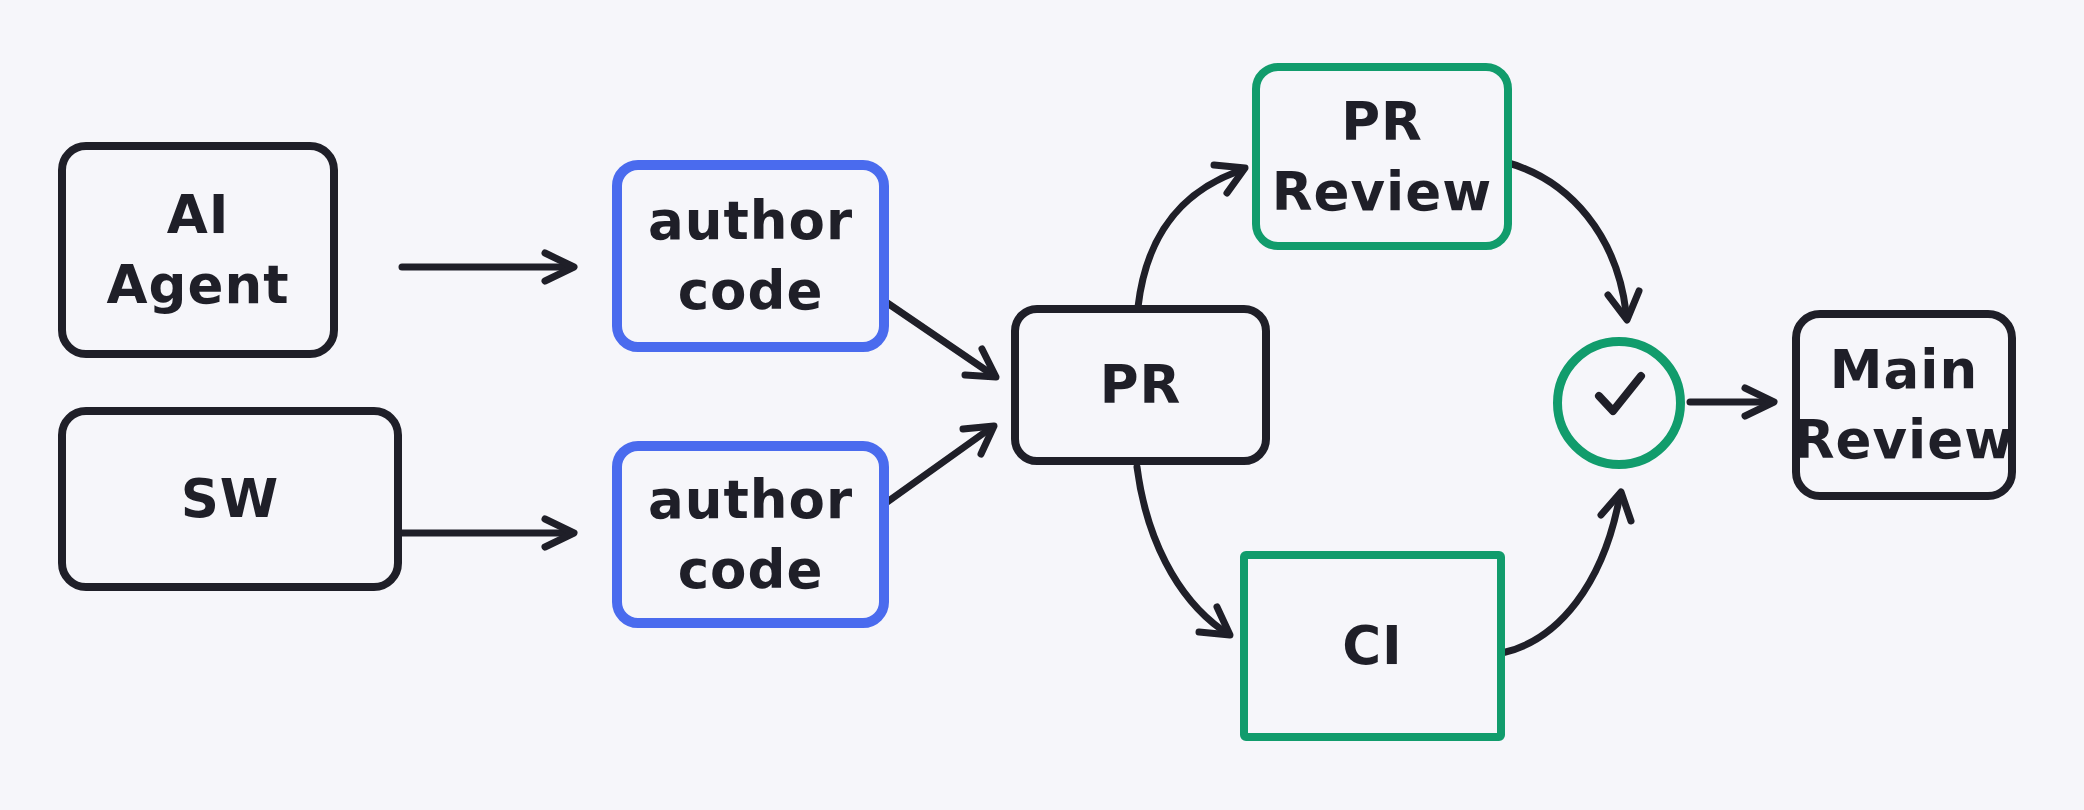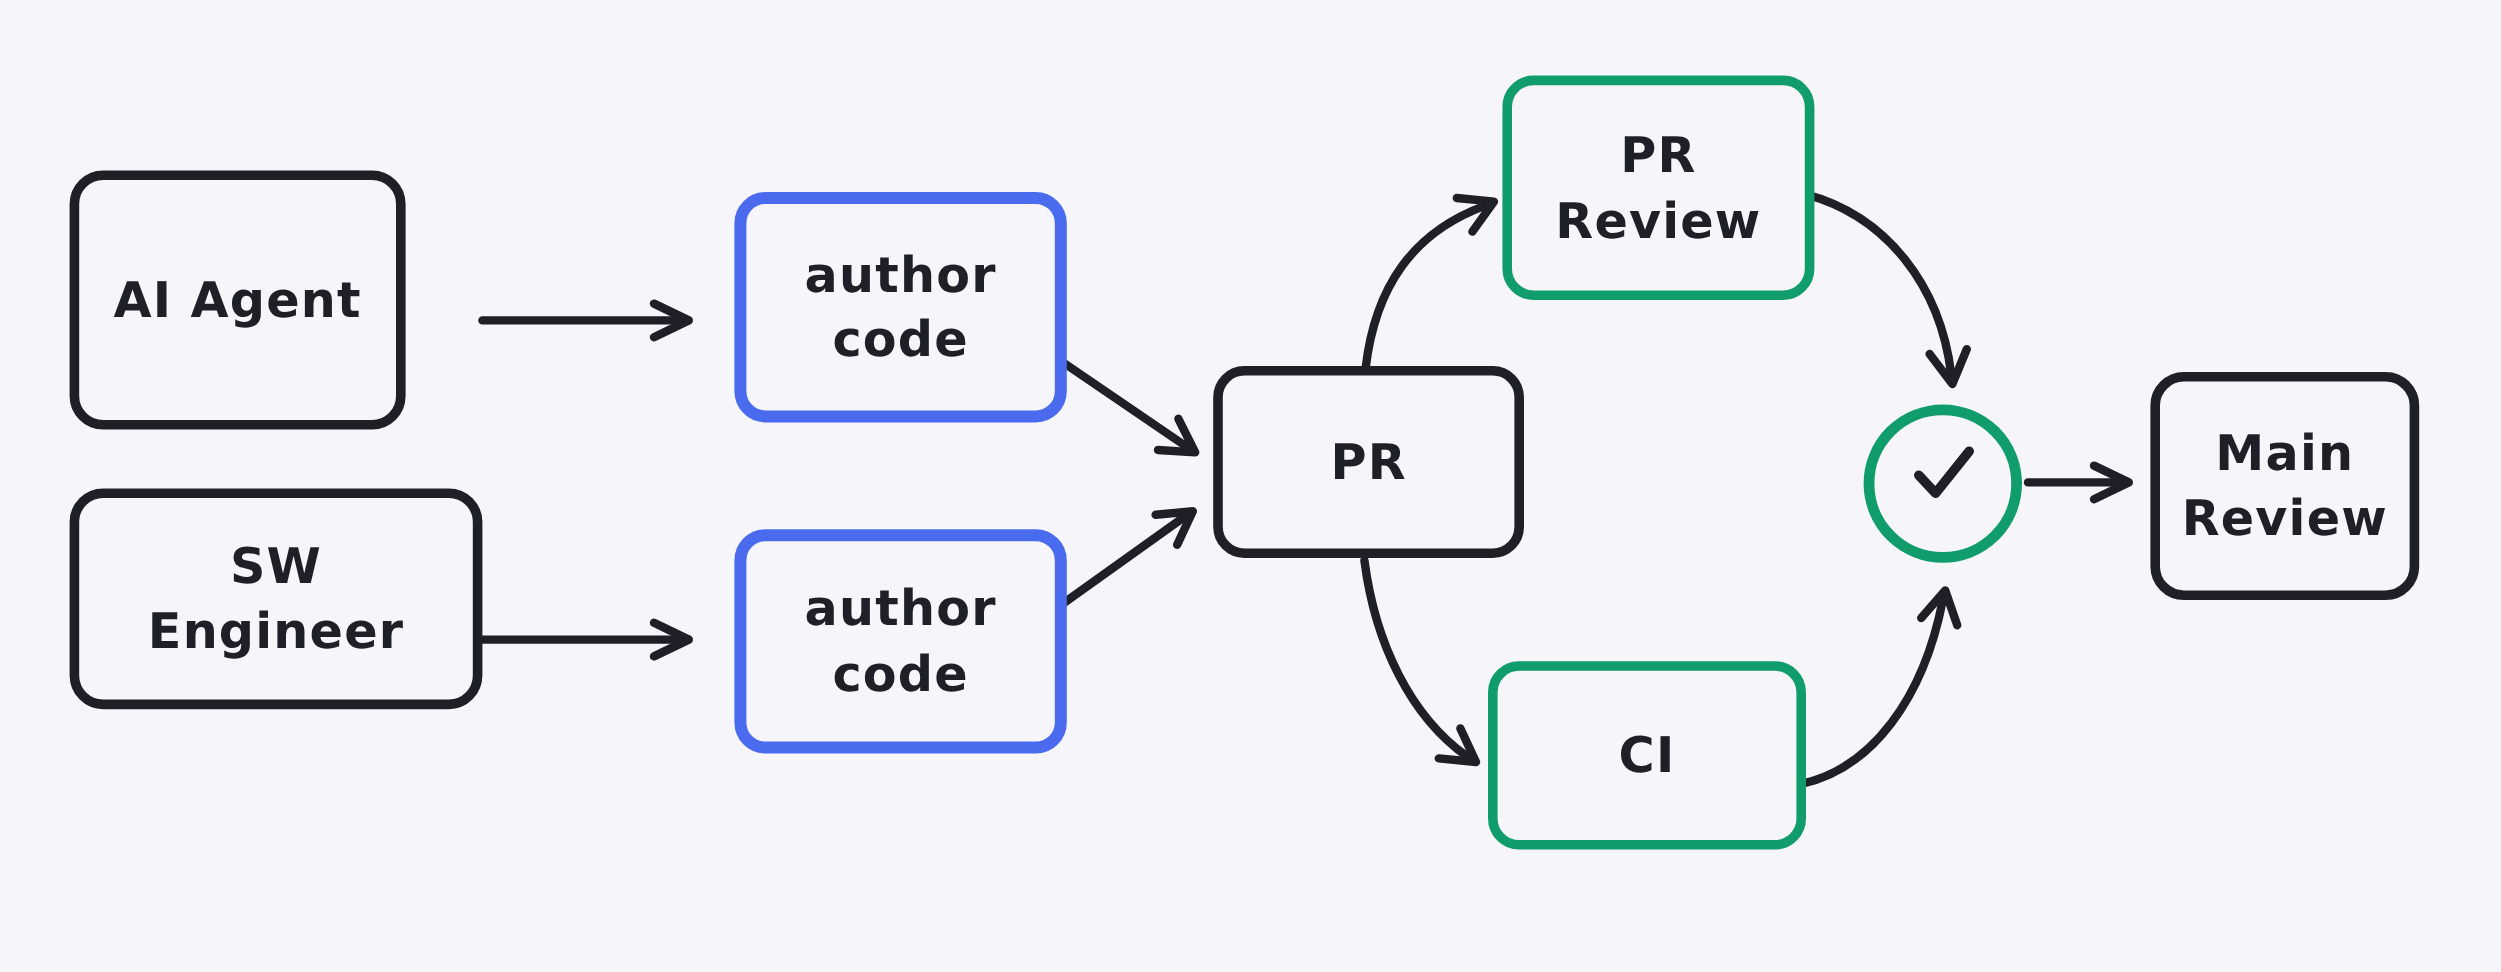--- a/index.html
+++ b/index.html
@@ -32,36 +32,36 @@
     box-sizing: border-box;
     border-radius: 28px;
     background: var(--background, #f6f6fa);
     display: flex;
     flex-direction: column;
     align-items: center;
     justify-content: center;
     text-align: center;
     color: var(--text, #1f1f28);
     font-weight: bold;
-    font-size: 41px;
+    font-size: 53px;
     line-height: 1.32;
     letter-spacing: 1px;
   }
   .node.black { border: 8px solid var(--stroke_dark, #1f1f28); }
   .node.blue  { border: 10px solid var(--accent_blue, #4a6bee); margin-left: 29px; }
   .node.green { border: 8px solid var(--accent_green, #119c6c); }
   .node .line { display: block; }
 
   #node-ai-agent      { left: 58px;   top: 142px; width: 280px; height: 216px; }
   #node-sw-engineer   { left: 58px;   top: 407px; width: 344px; height: 184px; }
   #node-author-code-1 { left: 583px;  top: 160px; width: 277px; height: 192px; border-radius: 26px; }
   #node-author-code-2 { left: 583px;  top: 441px; width: 277px; height: 187px; border-radius: 26px; }
   #node-pr            { left: 1011px; top: 305px; width: 259px; height: 160px; border-radius: 26px; }
   #node-pr-review     { left: 1252px; top: 63px;  width: 260px; height: 187px; border-radius: 26px; }
-  #node-ci            { left: 1240px; top: 551px; width: 265px; height: 157px; border-radius: 26px; }
+  #node-ci            { left: 1240px; top: 551px; width: 265px; height: 190px; border-radius: 6px; }
   #node-main-branch   { left: 1792px; top: 310px; width: 224px; height: 190px; }
   #node-check-circle  {
     left: 1553px; top: 337px; width: 132px; height: 132px;
     border: 9px solid var(--accent_green, #119c6c);
     border-radius: 50%;
   }
   #node-check-circle svg { display: block; }
   #node-check-circle svg path {
     fill: none;
     stroke: var(--stroke_dark, #1f1f28);
@@ -113,21 +113,20 @@
       <path d="M 1745 388 L 1774 402 L 1745 416"></path>
     </g>
   </svg>
 
   <div class="node black" id="node-ai-agent">
     <span class="line">AI Agent</span>
   </div>
 
   <div class="node black" id="node-sw-engineer">
     <span class="line">SW</span>
-    <span class="line">Engineer</span>
   </div>
 
   <div class="node blue" id="node-author-code-1">
     <span class="line">author</span>
     <span class="line">code</span>
   </div>
 
   <div class="node blue" id="node-author-code-2">
     <span class="line">author</span>
     <span class="line">code</span>

